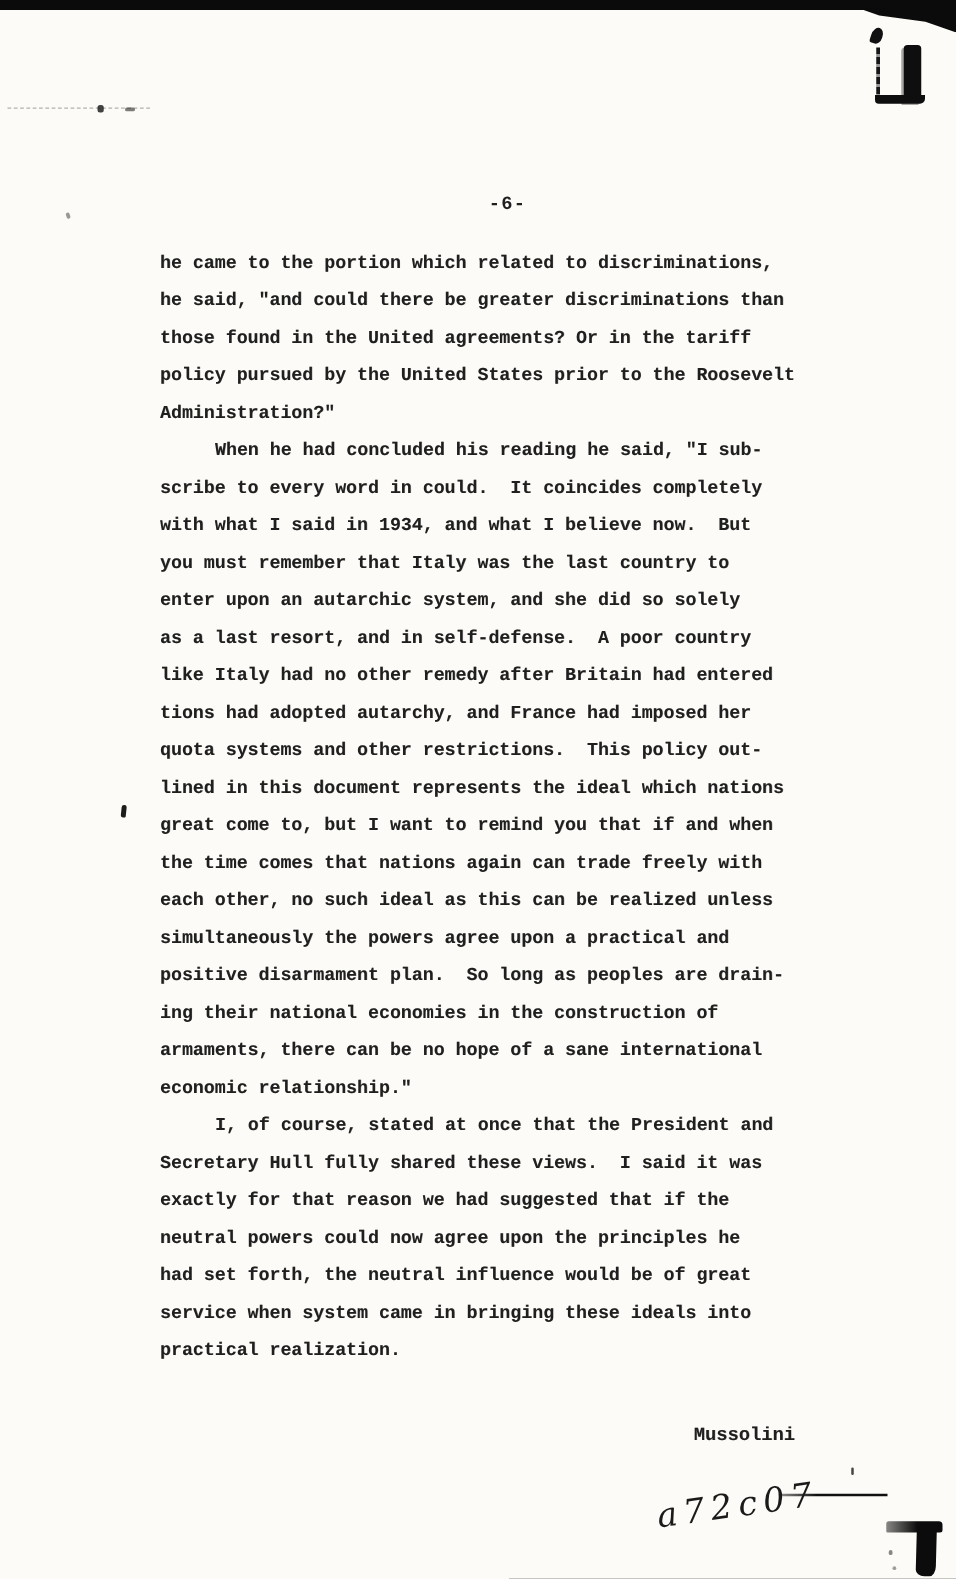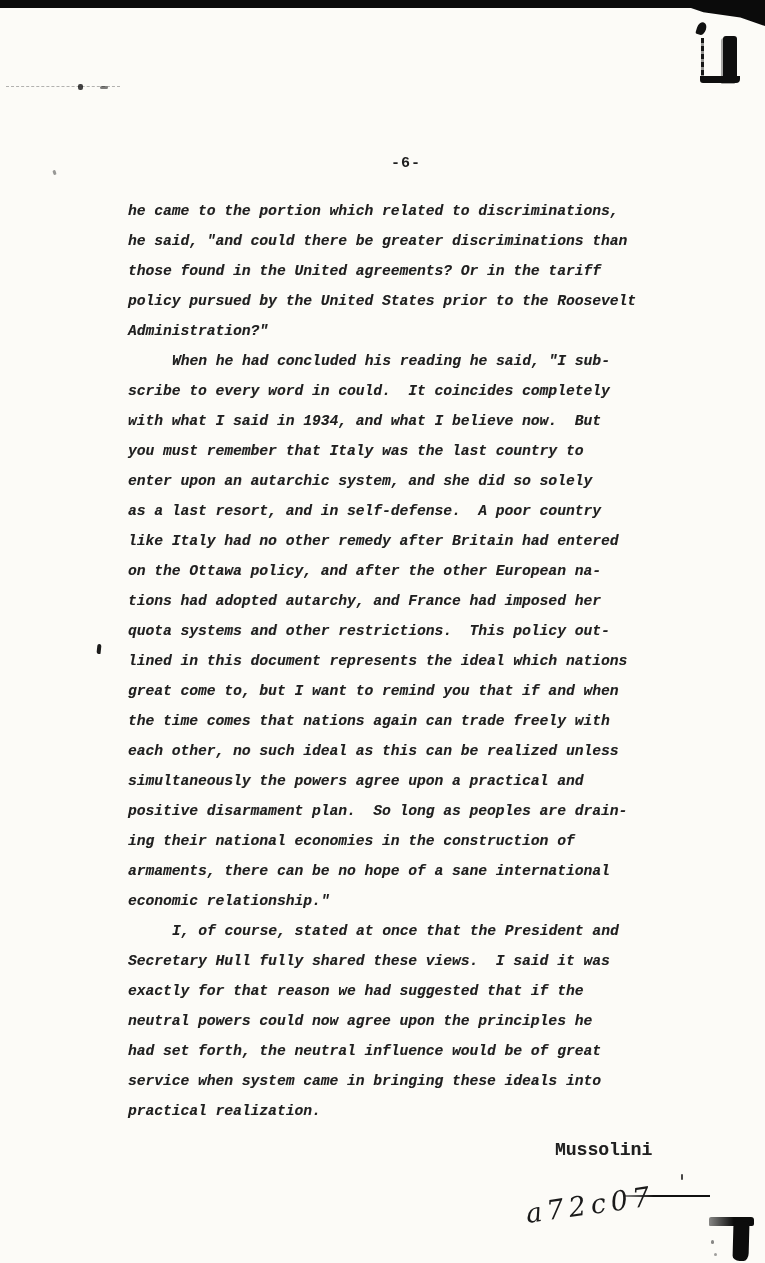--- a/index.html
+++ b/index.html
@@ -61,25 +61,25 @@
     position: absolute; left: 391px; top: 155px;
     font-size: 15px; font-weight: bold; color: #1f1f1f;
     letter-spacing: 1px;
   }
   .body-block {
     position: absolute; left: 128px; top: 196px; width: 540px;
     font-size: 14.6px; font-weight: bold; color: #1f1f1f;
     line-height: 30px;
     text-shadow: 0.3px 0.3px 0 rgba(30,30,30,.4);
   }
-  .line { white-space: pre; font-style: italic; }
+  .line { white-space: pre; }
   .line.indent { text-indent: 44px; }
   .signature {
     position: absolute; left: 555px; top: 1140px;
-    font-size: 18px; font-weight: bold; color: #1f1f1f;
+    font-size: 15px; font-weight: bold; color: #1f1f1f;
     text-shadow: 0.3px 0.3px 0 rgba(30,30,30,.4);
     white-space: pre;
   }
 
   
   .tiny-tick { position: absolute; left: 681px; top: 1174px; width: 2px; height: 6px; background: rgba(25,25,25,.8); border-radius: 1px; }
   .rule-mark {
     position: absolute; left: 623px; top: 1195px; width: 87px; height: 2px;
     background: linear-gradient(to right, rgba(15,15,15,.45), #101010 35%);
   }
@@ -133,21 +133,20 @@
     <div class="line">those found in the United agreements? Or in the tariff</div>
     <div class="line">policy pursued by the United States prior to the Roosevelt</div>
     <div class="line">Administration?"</div>
     <div class="line indent">When he had concluded his reading he said, "I sub-</div>
     <div class="line">scribe to every word in could.  It coincides completely</div>
     <div class="line">with what I said in 1934, and what I believe now.  But</div>
     <div class="line">you must remember that Italy was the last country to</div>
     <div class="line">enter upon an autarchic system, and she did so solely</div>
     <div class="line">as a last resort, and in self-defense.  A poor country</div>
     <div class="line">like Italy had no other remedy after Britain had entered</div>
-    <div class="line">on the Ottawa policy, and after the other European na-</div>
     <div class="line">tions had adopted autarchy, and France had imposed her</div>
     <div class="line">quota systems and other restrictions.  This policy out-</div>
     <div class="line">lined in this document represents the ideal which nations</div>
     <div class="line">great come to, but I want to remind you that if and when</div>
     <div class="line">the time comes that nations again can trade freely with</div>
     <div class="line">each other, no such ideal as this can be realized unless</div>
     <div class="line">simultaneously the powers agree upon a practical and</div>
     <div class="line">positive disarmament plan.  So long as peoples are drain-</div>
     <div class="line">ing their national economies in the construction of</div>
     <div class="line">armaments, there can be no hope of a sane international</div>

